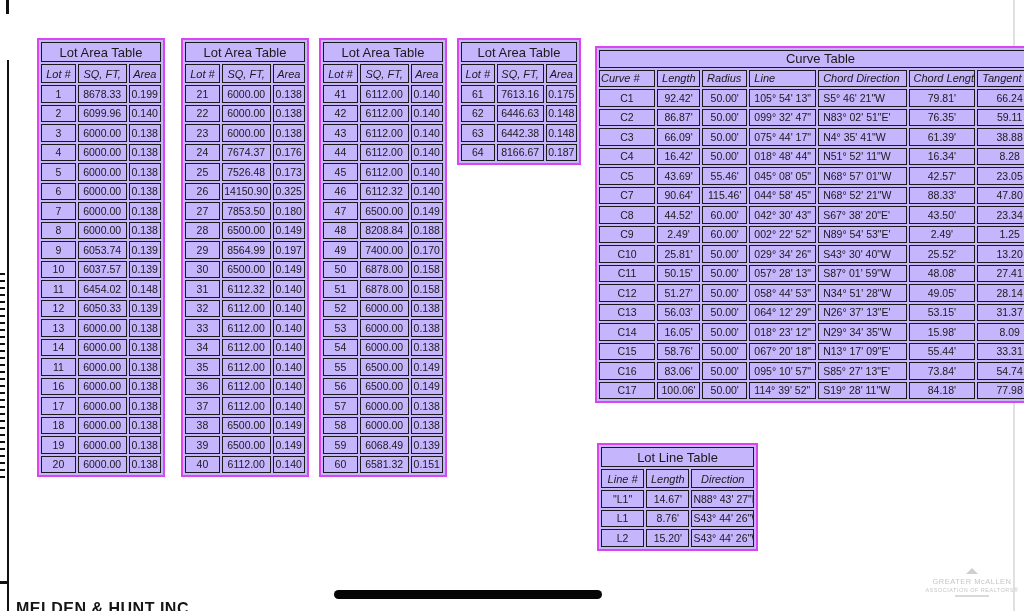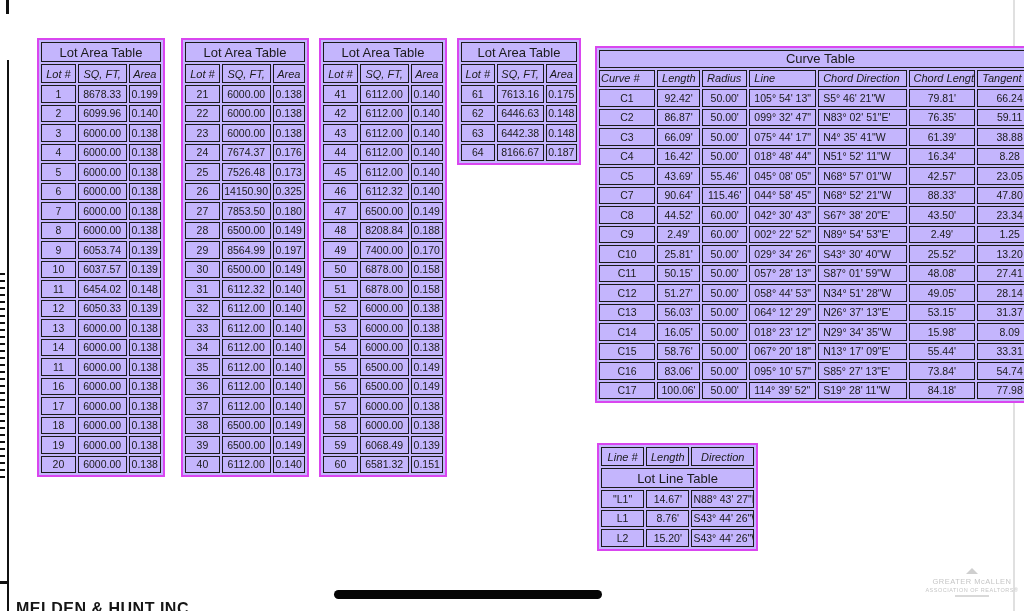--- a/index.html
+++ b/index.html
@@ -675,26 +675,26 @@
 
 <div class="tframe" id="lotline">
   <table>
       <colgroup>
         <col>
         <col>
         <col>
       </colgroup>
       <tbody>
         <tr>
+          <td class="title" colspan="3">Lot Line Table</td>
+        </tr>
+        <tr>
           <td class="head">Line #</td>
           <td class="head">Length</td>
           <td class="head">Direction</td>
-        </tr>
-        <tr>
-          <td class="title" colspan="3">Lot Line Table</td>
         </tr>
         <tr>
           <td>"L1"</td>
           <td>14.67'</td>
           <td>N88° 43' 27"E</td>
         </tr>
         <tr>
           <td>L1</td>
           <td>8.76'</td>
           <td>S43° 44' 26"W</td>

